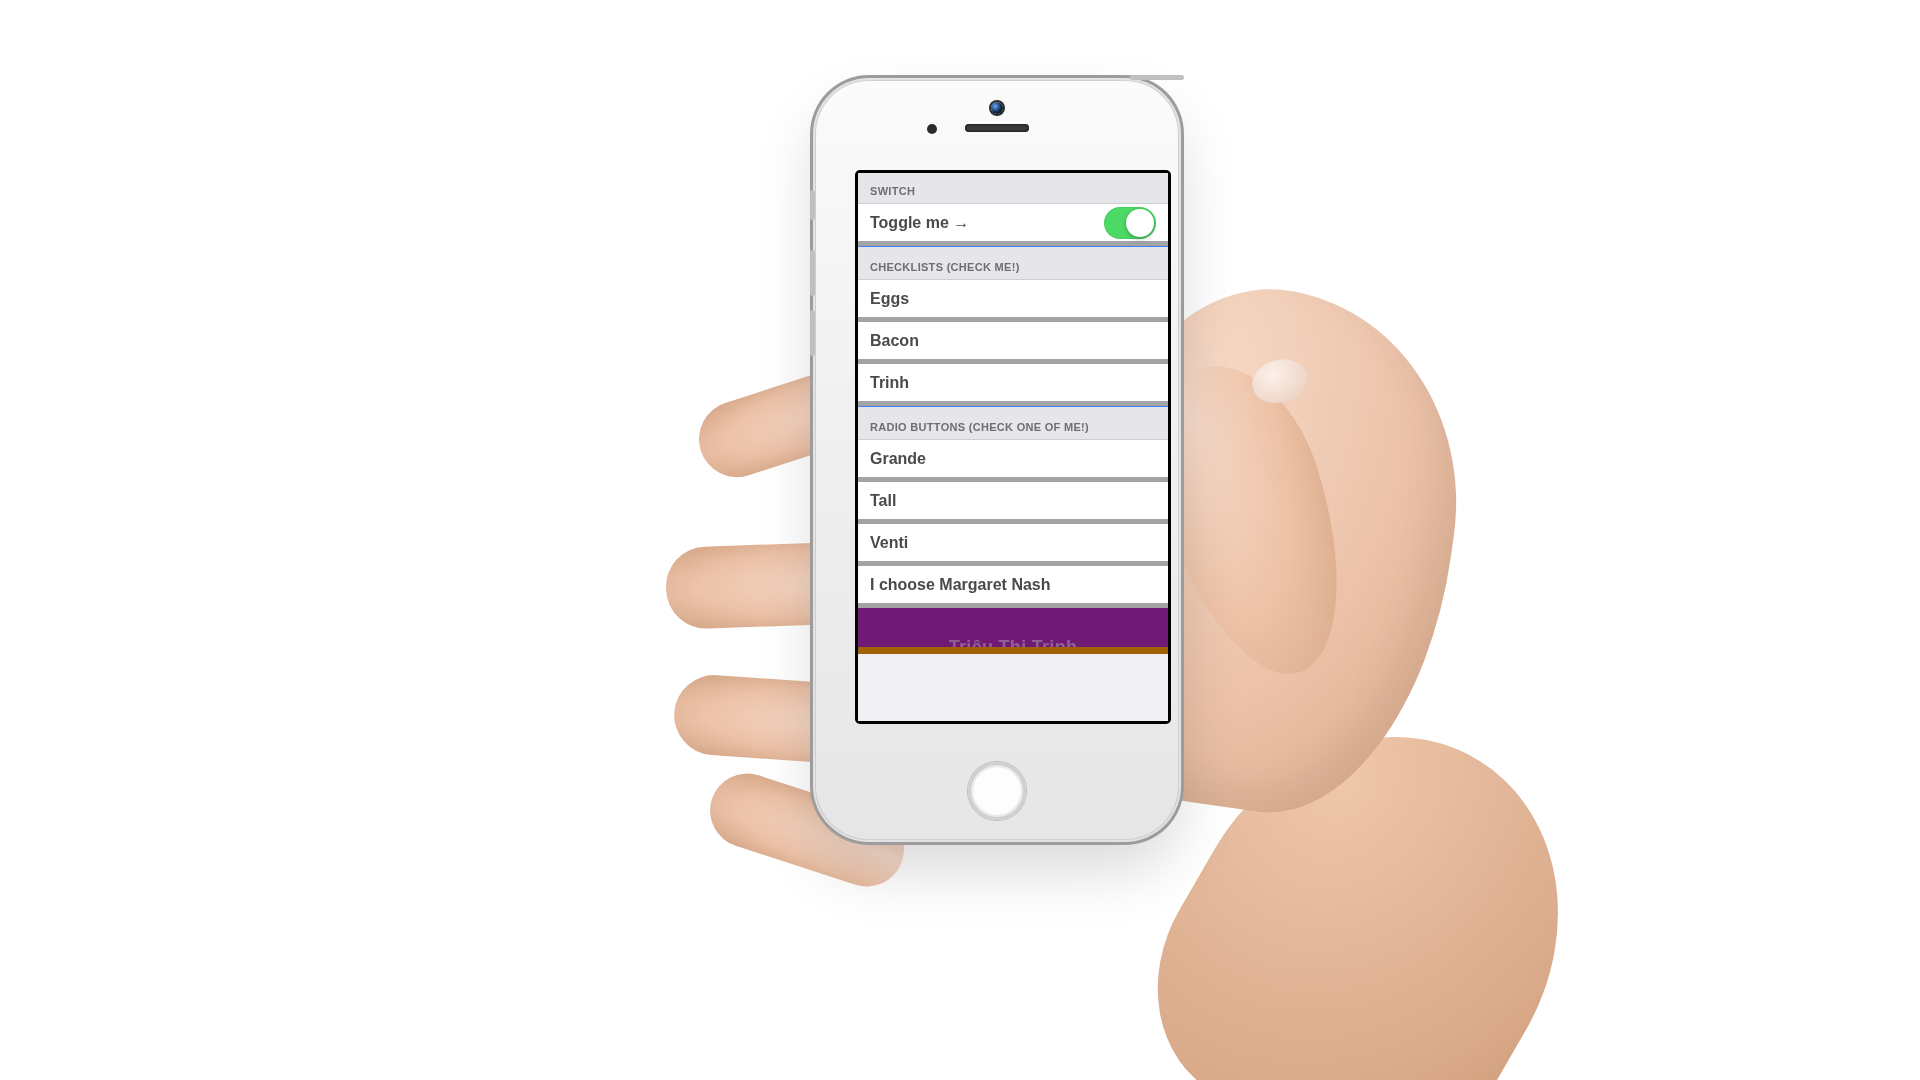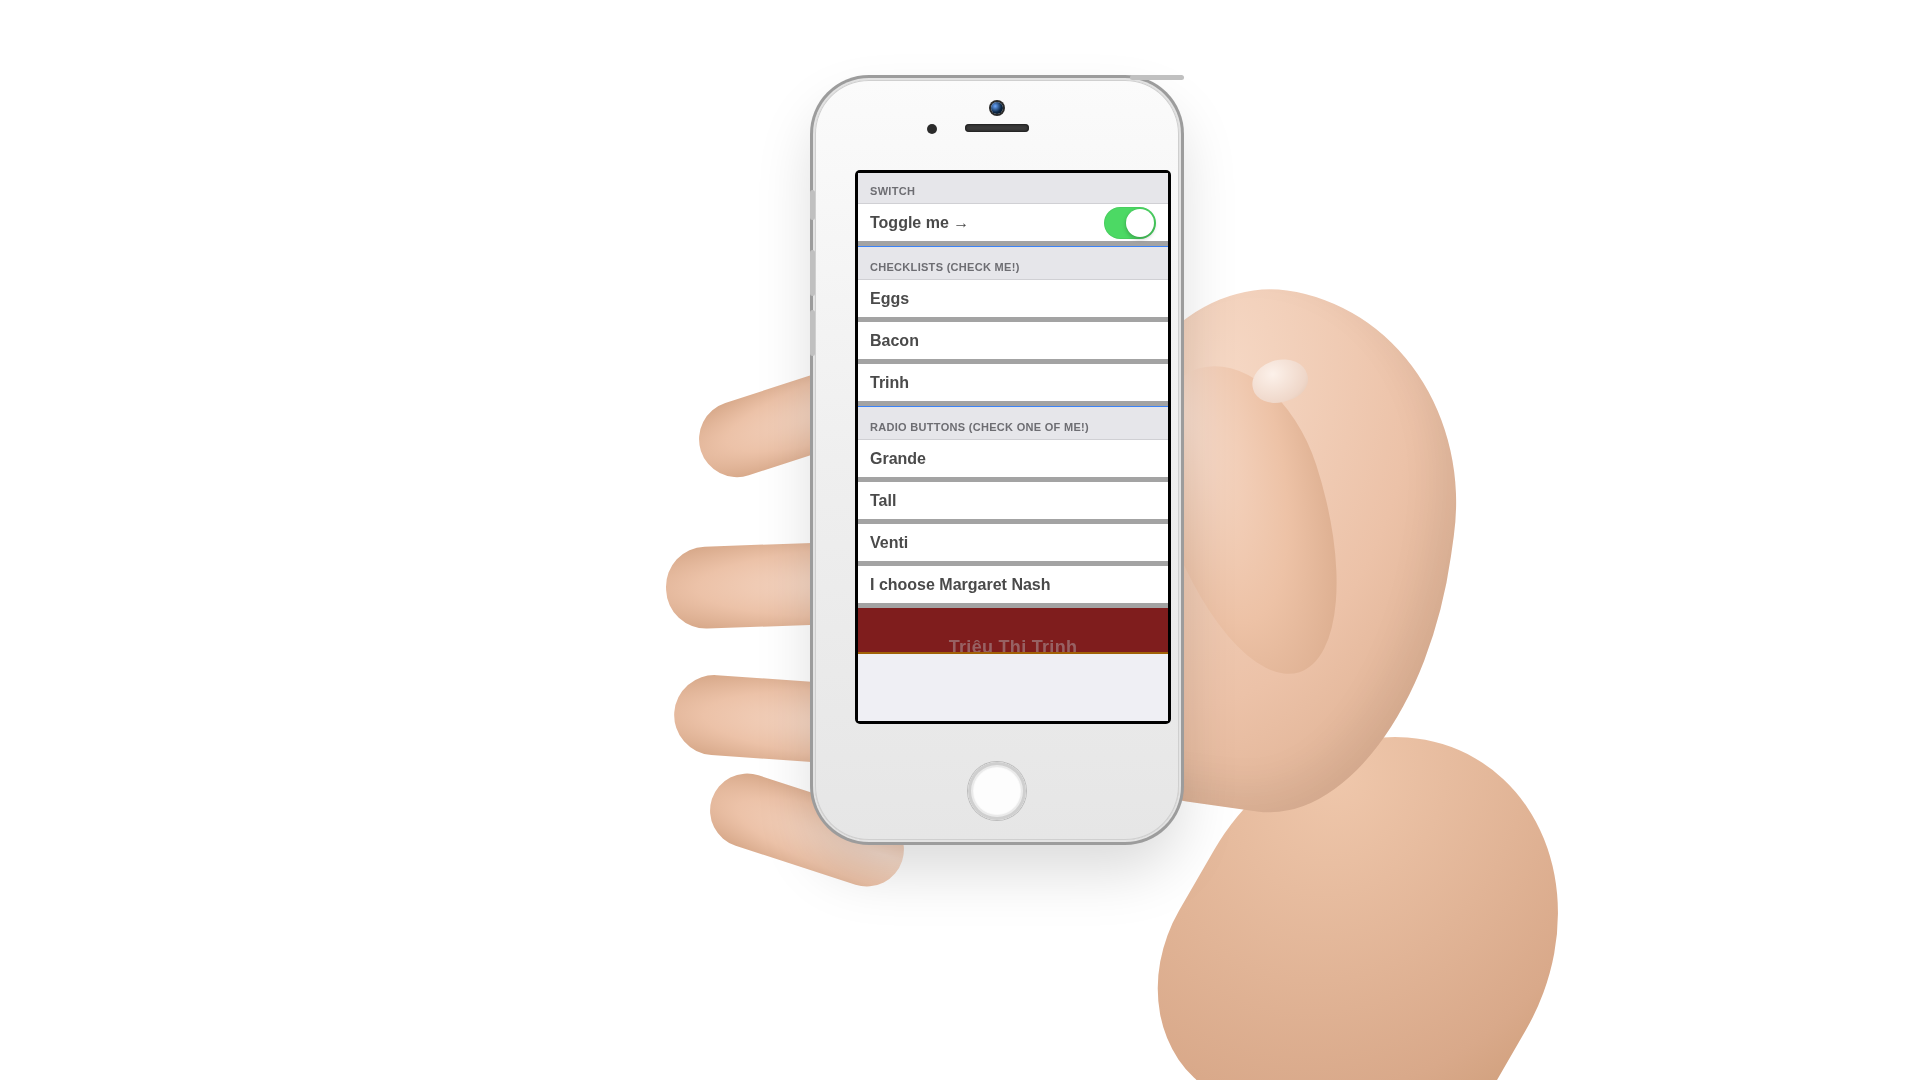--- a/index.html
+++ b/index.html
@@ -162,22 +162,22 @@
   }
   .switch .knob {
     position:absolute; right:2px; top:2px;
     width:28px; height:28px; border-radius:50%;
     background:#fff;
     box-shadow:0 2px 4px rgba(0,0,0,.25), 0 0 0 .5px rgba(0,0,0,.05);
   }
 
   
   .picker-pane {
-    background:#7f1d1d;
-    border-bottom:2px solid #a16207;
+    background:#701a75;
+    border-bottom:7px solid #a16207;
     overflow:hidden;
   }
   .picker-row {
     height:26px;
     display:flex; align-items:center; justify-content:center;
     font-size:18px;
     color:#b5b5b9;
     opacity:.45;
     letter-spacing:.3px;
   }

